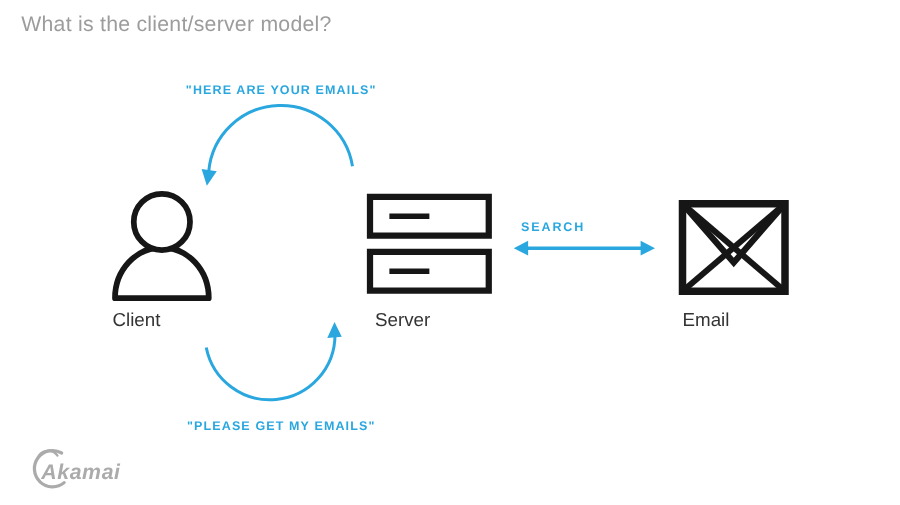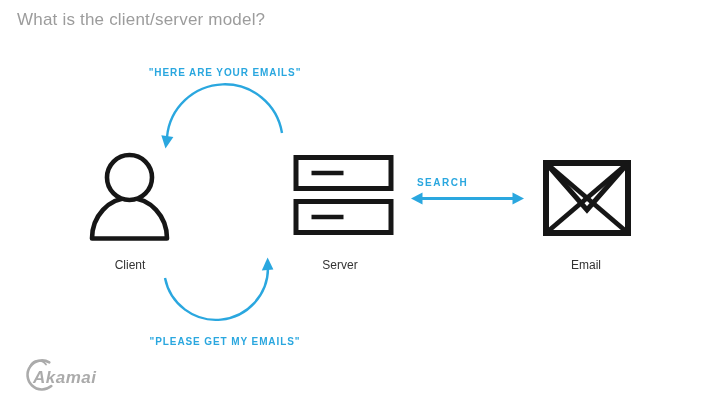--- a/index.html
+++ b/index.html
@@ -23,24 +23,23 @@
     color:#2aa7df;
     font-weight:700;
     font-size:10px;
     letter-spacing:.9px;
     text-align:center;
     white-space:nowrap;
   }
   .node-label{
     position:absolute;
     color:#333333;
-    font-size:12px;
-    text-align:center;
+    font-size:15px;
+    text-align:left;
     white-space:nowrap;
-    margin-top:10px;
   }
   svg{position:absolute;left:0;top:0;}
 </style>
 </head>
 <body>
 
 <div class="slide">
 
   <div class="title">What is the client/server model?</div>
 

